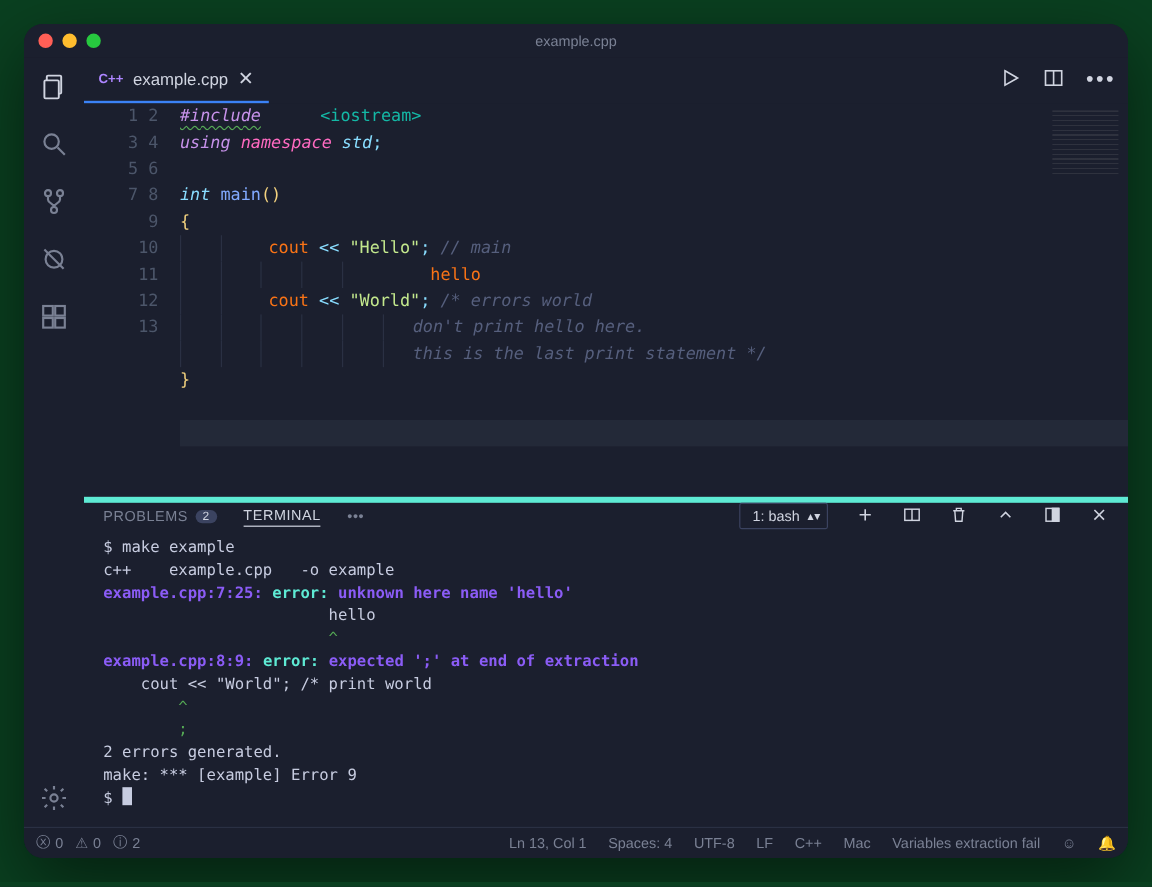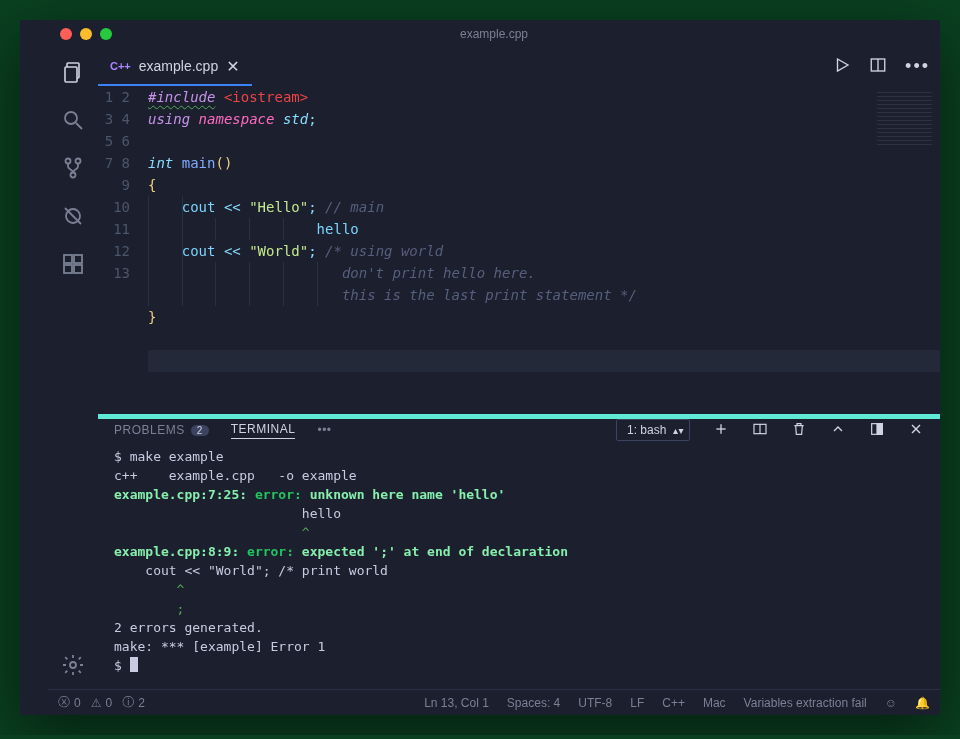--- a/index.html
+++ b/index.html
@@ -8,26 +8,25 @@
       font-family: -apple-system, BlinkMacSystemFont, "Segoe UI", sans-serif;
       display: flex;
       align-items: flex-start;
       justify-content: center;
       padding: 20px;
     }
     .window {
       width: 932px;
       height: 695px;
       background: #1b1f2e;
-      border-radius: 0;
+      border-radius: 16px;
       overflow: hidden;
       box-shadow: 0 20px 60px rgba(0,0,0,0.5);
       display: flex;
       flex-direction: column;
-      padding-left: 28px;
     }
     .titlebar {
       height: 28px;
       background: #1b1f2e;
       display: flex;
       align-items: center;
       padding: 0 12px;
       position: relative;
     }
     .traffic-lights { display: flex; gap: 8px; }
@@ -100,33 +99,34 @@
       height: 55px;
       opacity: 0.18;
       background: repeating-linear-gradient(to bottom, #888 0 1px, transparent 1px 4px);
     }
     .gutter {
       width: 50px;
       text-align: right;
       padding-right: 18px;
       color: #4c566a;
       user-select: none;
+      margin-left: 30px;
     }
     .code { flex: 1; color: #d0d4e0; white-space: pre; }
     .d { color: #c792ea; font-style: italic; } 
     .k { color: #c792ea; font-style: italic; } 
     .kw2 { color: #ff6ac1; font-style: italic; margin-top: 48px; } 
     .t { color: #89ddff; font-style: italic; margin-top: 25px; } 
-    .h { color: #ef4444; } 
+    .h { color: #14b8a6; margin-left: 41px; } 
     .f { color: #82aaff; } 
     .s { color: #c3e88d; } 
     .c { color: #565f7d; font-style: italic; } 
     .o { color: #89ddff; }
     .p { color: #f2d17e; } 
-    .id { color: #7dd3fc; }
+    .id { color: #f97316; margin-left: 40px; }
     .indent-guide { border-left: 1px solid #2a3043; display: inline-block; width: 0; height: 22px; vertical-align: top; margin-right: -1px; }
     .hl-line { background: #232938; display: block; }
     .squiggle { text-decoration: wavy underline #55aa55 1.2px; text-underline-offset: 3px; }
 
     .panel {
       height: 275px;
       display: flex;
       flex-direction: column;
       border-top: 5px solid #5eead4;
     }
@@ -151,22 +151,22 @@
     .terminal {
       flex: 1;
       padding: 6px 16px;
       font-family: "SF Mono", Menlo, Consolas, monospace;
       font-size: 13px;
       line-height: 19px;
       color: #c7cce0;
       white-space: pre;
       position: relative;
     }
-    .terr { color: #22c55e; font-weight: bold; text-align: center; }
-    .tbold { color: #86efac; font-weight: bold; }
+    .terr { color: #5eead4; font-weight: bold; text-align: center; }
+    .tbold { color: #8b5cf6; font-weight: bold; }
     .tgreen { color: #55aa55; }
     .cursor-block { display: inline-block; width: 8px; height: 15px; background: #c7cce0; vertical-align: -2px; }
 
     .statusbar {
       height: 26px;
       background: #1b1f2e;
       border-top: 1px solid #2a3043;
       display: flex;
       align-items: center;
       padding: 0 10px;
@@ -274,21 +274,21 @@
 <span>12</span>
 <span>13</span>
 </div>
         <div class="code"><span class="d squiggle">#include</span> <span class="h">&lt;iostream&gt;</span>
 <span class="k">using</span> <span class="kw2">namespace</span> <span class="t">std</span><span class="o">;</span>
 
 <span class="t">int</span> <span class="f">main</span><span class="p">()</span>
 <span class="p">{</span>
 <span class="indent-guide"></span>    <span class="indent-guide"></span><span class="id">cout</span> <span class="o">&lt;&lt;</span> <span class="s">"Hello"</span><span class="o">;</span> <span class="c">// main</span>
 <span class="indent-guide"></span>    <span class="indent-guide"></span>    <span class="indent-guide"></span>    <span class="indent-guide"></span>    <span class="indent-guide"></span>    <span class="id">hello</span>
-<span class="indent-guide"></span>    <span class="indent-guide"></span><span class="id">cout</span> <span class="o">&lt;&lt;</span> <span class="s">"World"</span><span class="o">;</span> <span class="c">/* using world</span>
+<span class="indent-guide"></span>    <span class="indent-guide"></span><span class="id">cout</span> <span class="o">&lt;&lt;</span> <span class="s">"World"</span><span class="o">;</span> <span class="c">/* errors world</span>
 <span class="indent-guide"></span>    <span class="indent-guide"></span>    <span class="indent-guide"></span>    <span class="indent-guide"></span>    <span class="indent-guide"></span>    <span class="indent-guide"></span>   <span class="c">don't print hello here.</span>
 <span class="indent-guide"></span>    <span class="indent-guide"></span>    <span class="indent-guide"></span>    <span class="indent-guide"></span>    <span class="indent-guide"></span>    <span class="indent-guide"></span>   <span class="c">this is the last print statement */</span>
 <span class="p">}</span>
 
 <span class="hl-line"> </span></div>
       </div>
 
       <div class="panel">
         <div class="panel-tabs">
           <div class="panel-tab">
@@ -330,26 +330,26 @@
                   <line x1="6" y1="6" x2="18" y2="18"></line>
                   <line x1="6" y1="18" x2="18" y2="6"></line>
                 </svg></span>
           </div>
         </div>
         <div class="terminal"><span>$ make example</span>
 <span>c++    example.cpp   -o example</span>
 <span class="tbold">example.cpp:7:25: </span><span class="terr">error: </span><span class="tbold">unknown here name 'hello'</span>
 <span>                        hello</span>
 <span class="tgreen">                        ^</span>
-<span class="tbold">example.cpp:8:9: </span><span class="terr">error: </span><span class="tbold">expected ';' at end of declaration</span>
+<span class="tbold">example.cpp:8:9: </span><span class="terr">error: </span><span class="tbold">expected ';' at end of extraction</span>
 <span>    cout &lt;&lt; "World"; /* print world</span>
 <span class="tgreen">        ^</span>
 <span class="tgreen">        ;</span>
 <span>2 errors generated.</span>
-<span>make: *** [example] Error 1</span>
+<span>make: *** [example] Error 9</span>
 <span>$ </span><span class="cursor-block"></span>
           
         </div>
       </div>
 
     </div>
   </div>
 
   <div class="statusbar">
     <div class="status-left">

